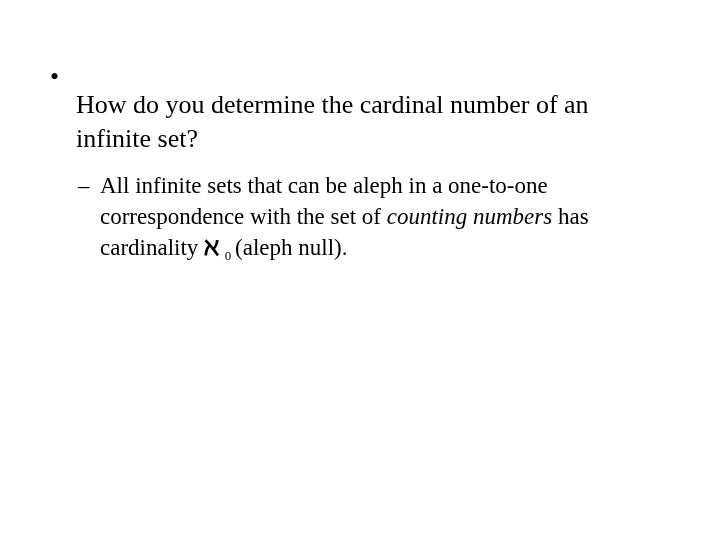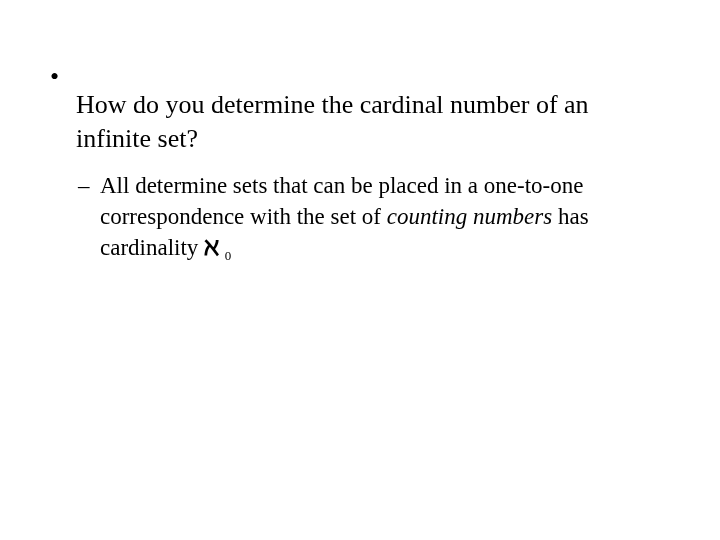--- a/index.html
+++ b/index.html
@@ -60,15 +60,15 @@
 <body>
 
 <div class="bullet-item">
   <div class="marker">•</div>
   <div class="text">How do you determine the cardinal number of an infinite set?</div>
 </div>
 
 <div class="sub-item">
   <div class="marker">–</div>
   <div class="text">
-    <span>All determine sets that can be placed in a one-to-one correspondence with the set of </span><span class="italic">counting numbers</span><span> has cardinality </span><span class="aleph"><span>ℵ</span><sub>0</sub></span>
+    <span>All infinite sets that can be aleph in a one-to-one correspondence with the set of </span><span class="italic">counting numbers</span><span> has cardinality </span><span class="aleph"><span>ℵ</span><sub>0</sub></span><span> (aleph null).</span>
   </div>
 </div>
 
 </body></html>

